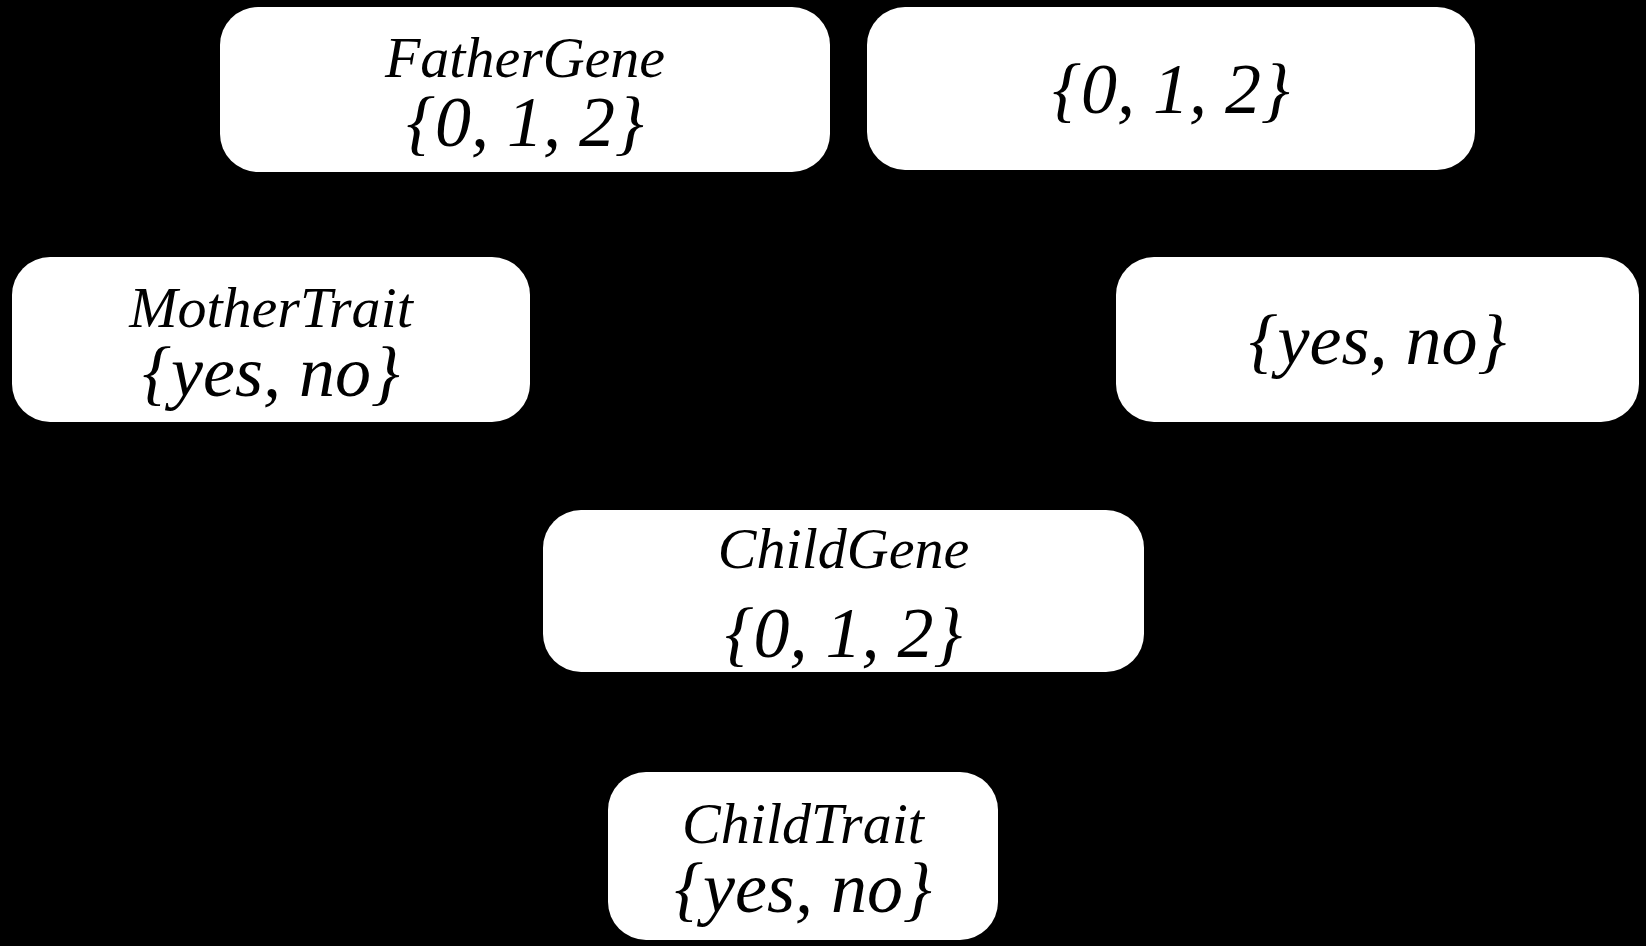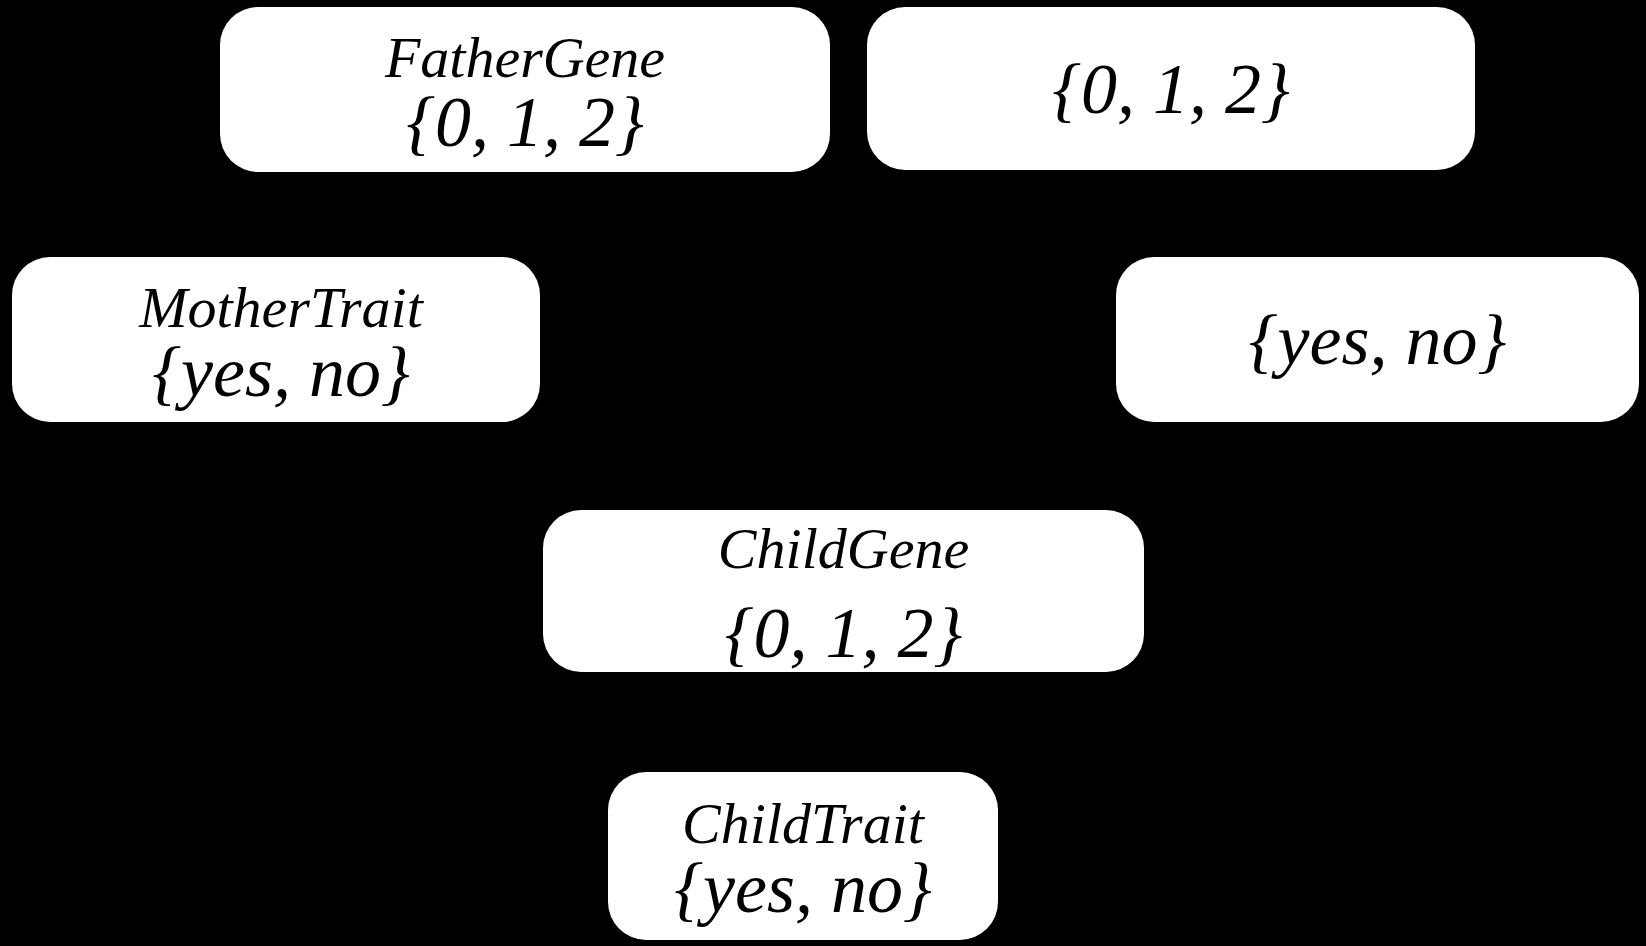--- a/index.html
+++ b/index.html
@@ -40,21 +40,21 @@
     white-space: nowrap;
   }
   .node-domain {
     font-size: 72px;
     line-height: 64px;
     white-space: nowrap;
   }
   
   .node--mother-gene  { left: 220px;  top: 7px;   width: 610px; height: 165px; }
   .node--father-gene  { left: 867px;  top: 7px;   width: 608px; height: 163px; }
-  .node--mother-trait { left: 12px;   top: 257px; width: 518px; height: 165px; padding-left: 10px; }
+  .node--mother-trait { left: 12px;   top: 257px; width: 518px; height: 165px; }
   .node--father-trait { left: 1116px; top: 257px; width: 523px; height: 165px; }
   .node--child-gene   { left: 543px;  top: 510px; width: 601px; height: 162px; gap: 20px; }
   .node--child-trait  { left: 608px;  top: 772px; width: 390px; height: 168px; }
 </style>
 </head>
 <body>
 
 <div class="canvas">
 
   <div class="node node--mother-gene">

